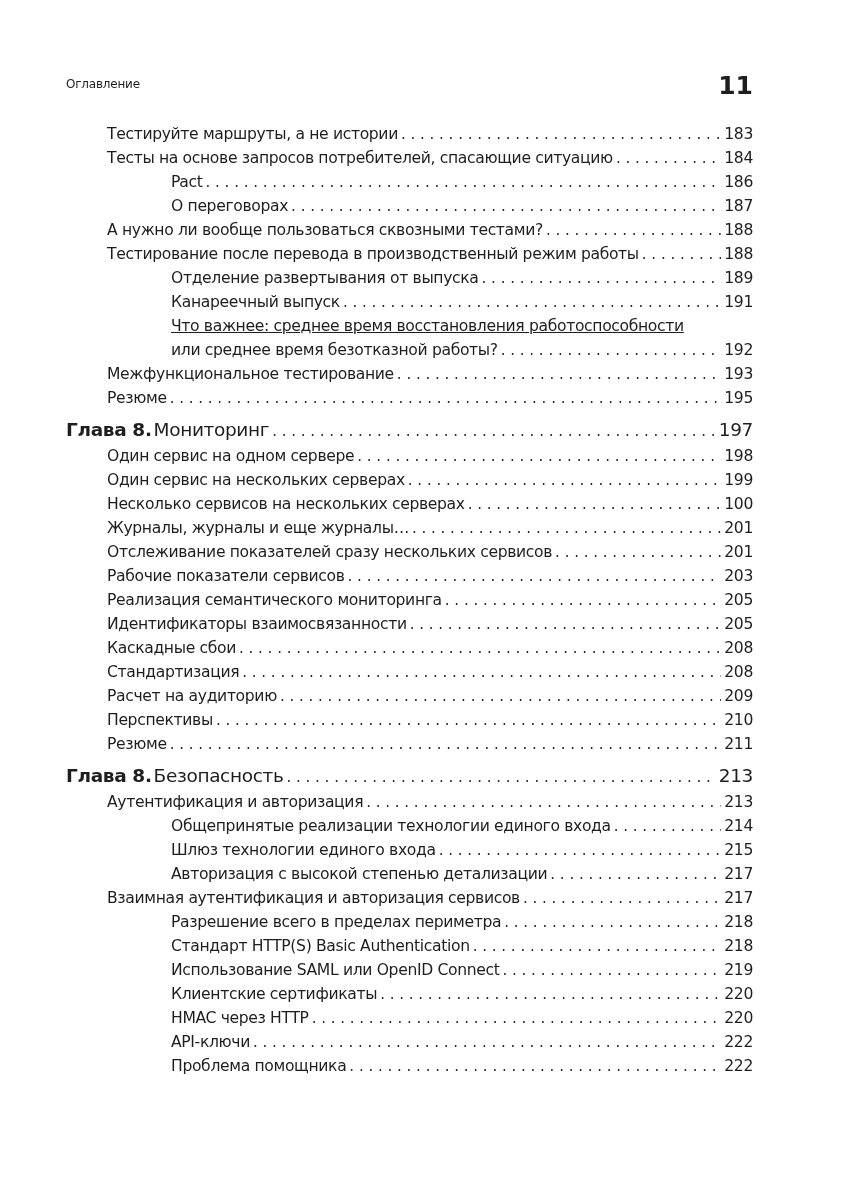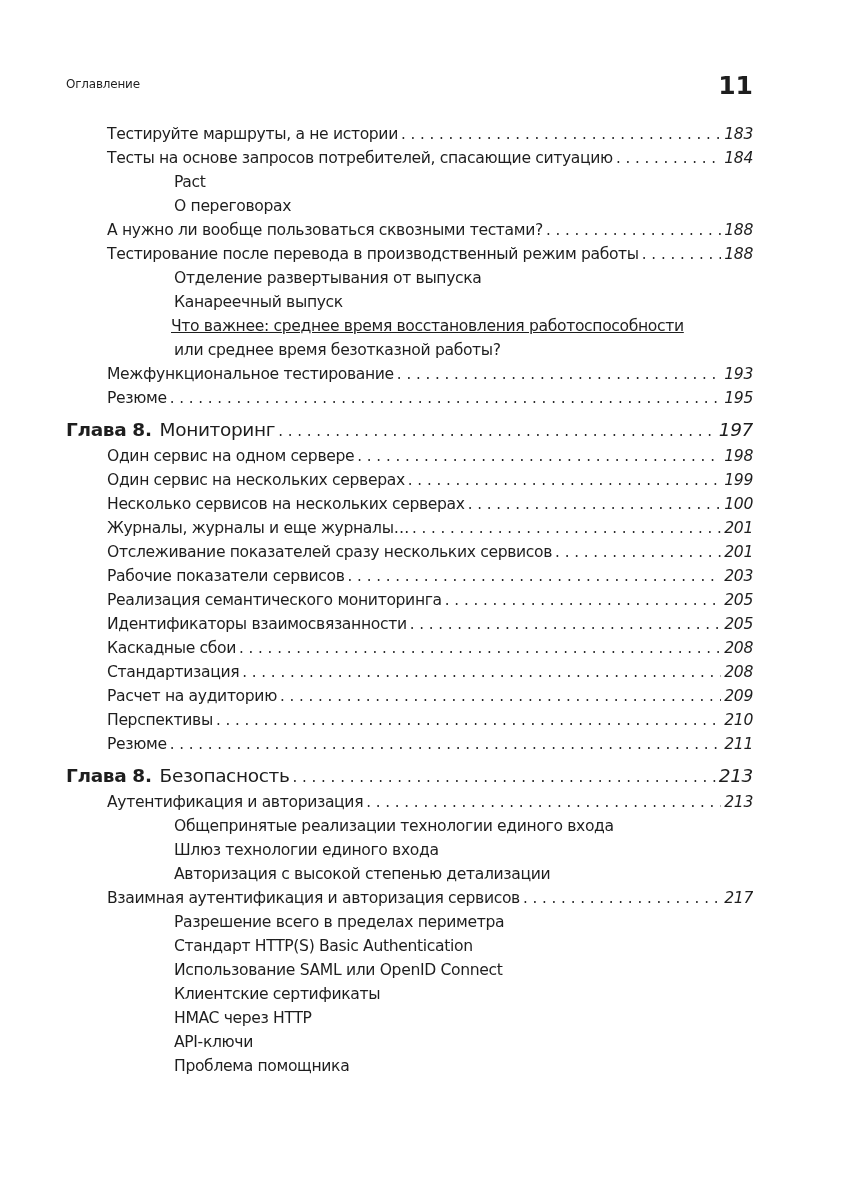--- a/index.html
+++ b/index.html
@@ -16,33 +16,33 @@
   }
   .rh-page {
     position: absolute; right: 0; top: 0; font-size: 25px; font-weight: bold;
   }
   .toc { position: absolute; left: 66px; top: 122px; width: 687px; }
   .entry {
     display: flex; align-items: baseline; font-size: 15.6px; line-height: 24px;
     height: 24px; white-space: nowrap; overflow: hidden; letter-spacing: -0.35px;
   }
   .entry.l1 { padding-left: 41px; }
-  .entry.l2 { padding-left: 105px; flex-direction: column; }
+  .entry.l2 { padding-left: 105px; }
   .entry.chapter { font-size: 18.5px; height: 28px; line-height: 28px; padding-left: 0; margin-top: 6px; }
-  .entry.chapter .num { font-weight: bold; margin-right: 8px; }
+  .entry.chapter .num { font-weight: bold; margin-right: 2px; }
   .entry .lbl { flex: 0 0 auto; }
   .entry .dots {
     flex: 1 1 auto; overflow: hidden; margin: 0 3px; color: #2a2a2a; letter-spacing: 3.2px;
     font-size: 15px;
   }
   .entry .dots::before {
     content: ". . . . . . . . . . . . . . . . . . . . . . . . . . . . . . . . . . . . . . . . . . . . . . . . . . . . . . . . . . . . . . . . . . . . . . . . . . . . . . . . . . . . . . . . . . . . . . . . .";
     letter-spacing: 0;
   }
-  .entry .pg { flex: 0 0 auto; text-align: left; font-style: italic; }
+  .entry .pg { flex: 0 0 auto; text-align: left; }
   .entry.multi-first { height: 24px; text-decoration: underline; }
 </style>
 </head>
 <body>
 
 <div class="running-head">
   <span class="rh-title">Оглавление</span>
   <span class="rh-page">11</span>
 </div>
 

